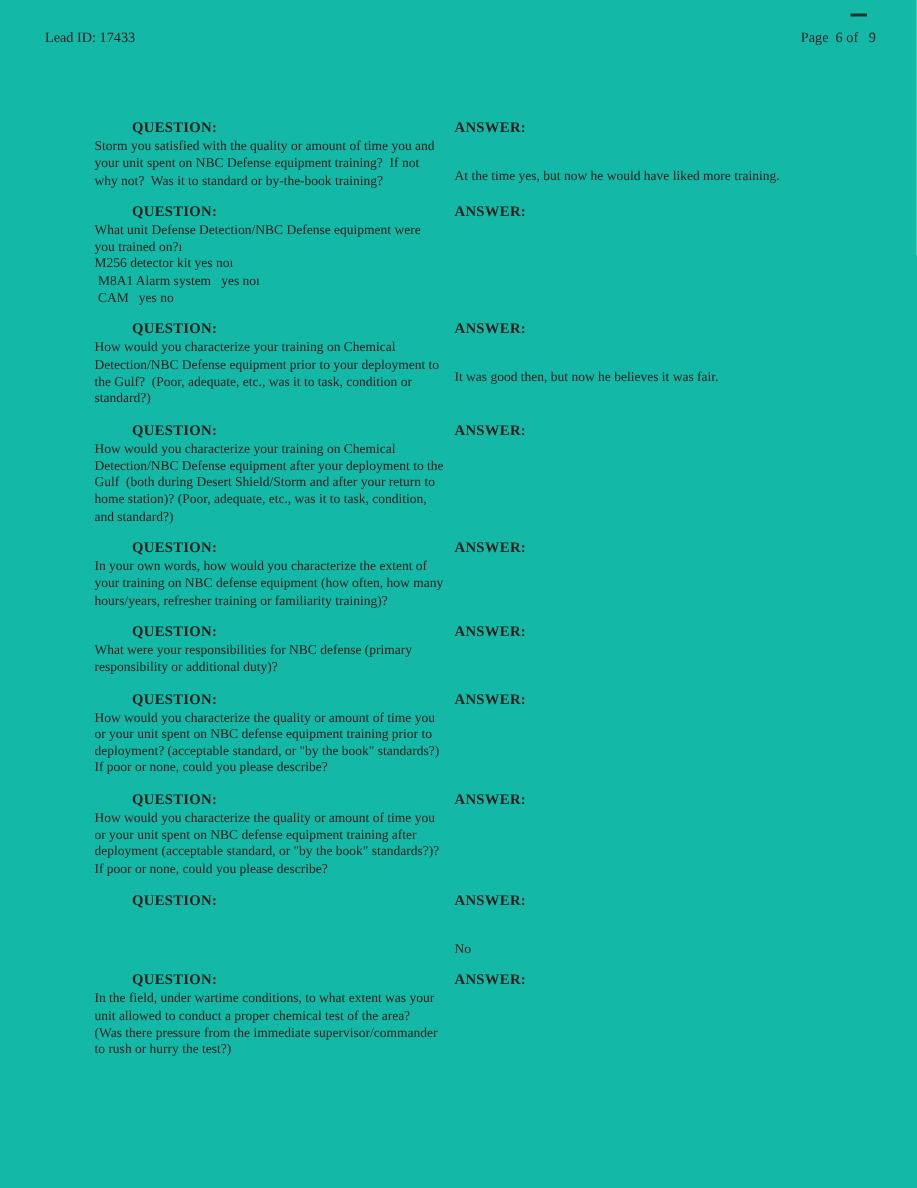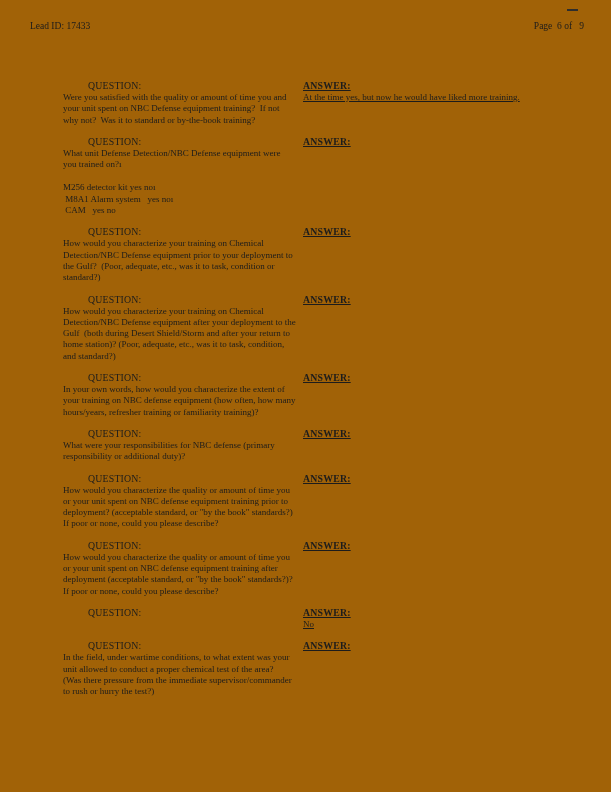--- a/index.html
+++ b/index.html
@@ -6,21 +6,21 @@
   body {
     background: #ffffff;
     font-family: "Liberation Serif", serif;
     color: #1c1c1c;
     -webkit-font-smoothing: antialiased;
   }
   .page {
     position: relative;
     width: 611px;
     height: 792px;
-    background: #a16207;
+    background: #14b8a6;
     overflow: hidden;
   }
   .header-row {
     position: absolute;
     top: 21px;
     left: 30px;
     right: 27px;
     display: flex;
     justify-content: space-between;
     font-size: 9.5px;
@@ -36,23 +36,23 @@
     background: #2e2e2e;
   }
   .content {
     position: absolute;
     top: 79px;
     left: 63px;
     width: 502px;
   }
   .qa-row { display: flex; align-items: flex-start; margin-bottom: 9px; }
   .q-col { flex: 0 0 240px; width: 240px; }
-  .a-col { flex: 1 1 auto; min-width: 0; text-decoration: underline; }
+  .a-col { flex: 1 1 auto; min-width: 0; }
   .q-label {
-    font-weight: normal;
+    font-weight: bold;
     font-size: 9.8px;
     line-height: 13px;
     padding-left: 25px;
     letter-spacing: 0.2px;
   }
   .a-label {
     font-weight: bold;
     font-size: 9.8px;
     line-height: 13px;
     letter-spacing: 0.2px;
@@ -60,43 +60,43 @@
   .q-text {
     font-size: 9px;
     line-height: 11.3px;
     width: 233px;
     white-space: pre-wrap;
   }
   .sub-items {
     font-size: 9px;
     line-height: 11.3px;
     white-space: pre;
-    margin-top: 12px;
   }
   .a-text {
     font-size: 9px;
     line-height: 11.3px;
     width: 218px;
     white-space: pre-wrap;
+    margin-top: 20px;
   }
 </style>
 </head>
 <body>
 
 <div class="page">
   <div class="corner-mark"></div>
   <div class="header-row">
     <span class="lead-id">Lead ID: 17433</span>
     <span class="page-num">Page  6 of   9</span>
   </div>
   <div class="content" id="qa-list">
   <div class="qa-row">
     <div class="q-col">
       <div class="q-label">QUESTION:</div>
-      <div class="q-text">Were you satisfied with the quality or amount of time you and your unit spent on NBC Defense equipment training?  If not why not?  Was it to standard or by-the-book training?</div>
+      <div class="q-text">Storm you satisfied with the quality or amount of time you and your unit spent on NBC Defense equipment training?  If not why not?  Was it to standard or by-the-book training?</div>
 
     </div>
     <div class="a-col">
       <div class="a-label">ANSWER:</div>
       <div class="a-text">At the time yes, but now he would have liked more training.</div>
     </div>
   </div>
 
   <div class="qa-row">
     <div class="q-col">
@@ -111,20 +111,21 @@
   </div>
 
   <div class="qa-row">
     <div class="q-col">
       <div class="q-label">QUESTION:</div>
       <div class="q-text">How would you characterize your training on Chemical Detection/NBC Defense equipment prior to your deployment to the Gulf?  (Poor, adequate, etc., was it to task, condition or standard?)</div>
 
     </div>
     <div class="a-col">
       <div class="a-label">ANSWER:</div>
+      <div class="a-text">It was good then, but now he believes it was fair.</div>
     </div>
   </div>
 
   <div class="qa-row">
     <div class="q-col">
       <div class="q-label">QUESTION:</div>
       <div class="q-text">How would you characterize your training on Chemical Detection/NBC Defense equipment after your deployment to the Gulf  (both during Desert Shield/Storm and after your return to home station)? (Poor, adequate, etc., was it to task, condition, and standard?)</div>
 
     </div>
     <div class="a-col">

